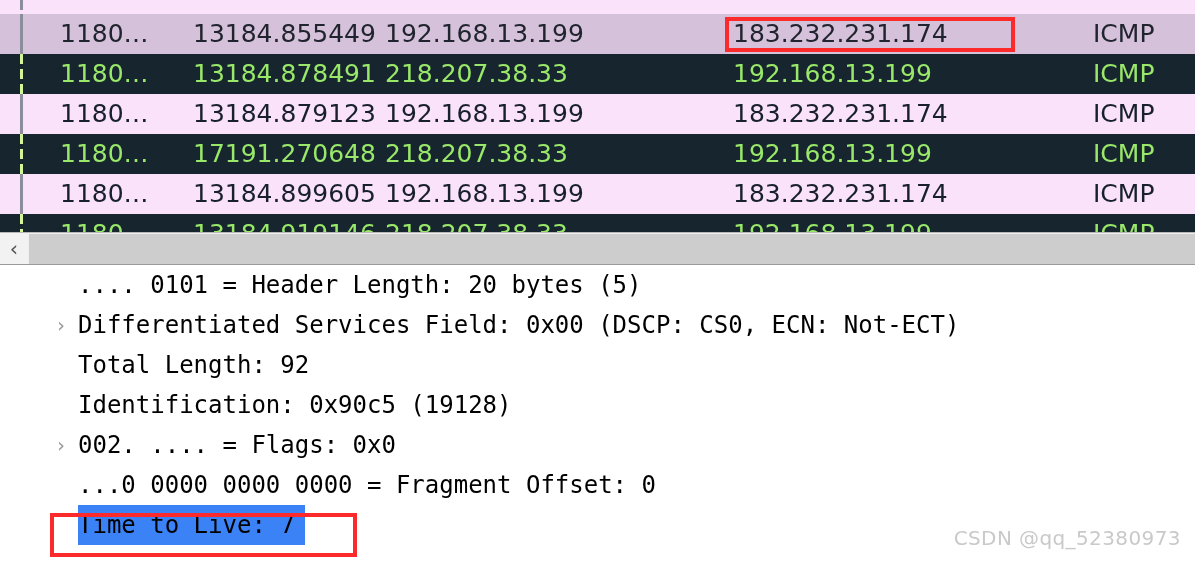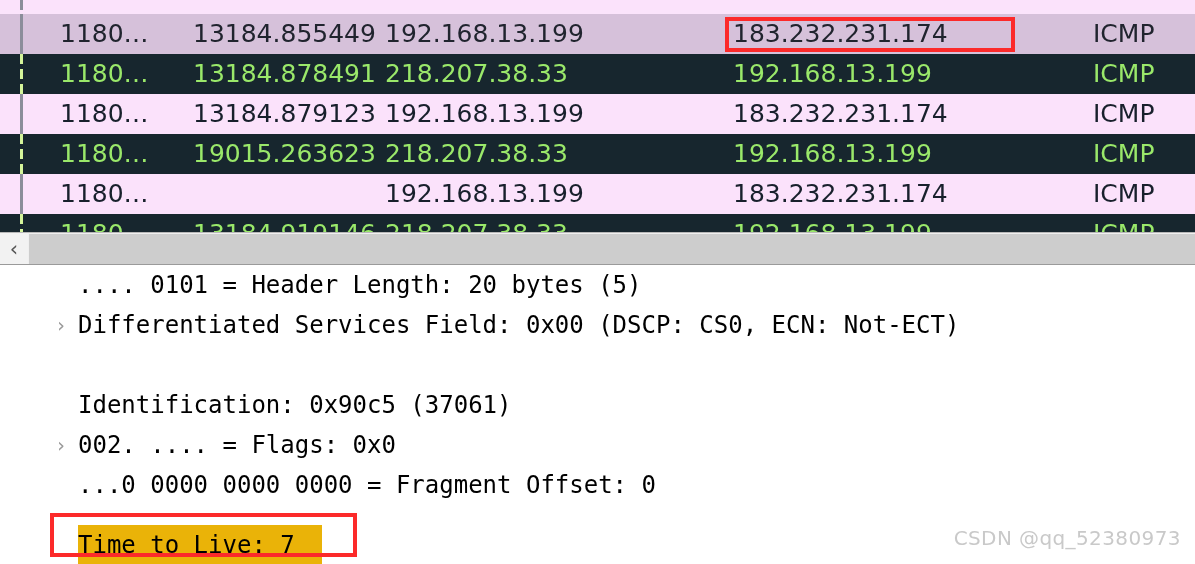--- a/index.html
+++ b/index.html
@@ -162,23 +162,22 @@
     font-size: 19px;
     text-align: center;
   }
   .detail-label {
     position: absolute;
     left: 78px;
     top: 0;
     height: 100%;
   }
   .detail-row.selected .detail-label {
-    background: #eab308;
-    padding-right: 27px;
-    margin-top: 20px;
+    background: #3b82f6;
+    padding-right: 10px;
   }
 
   #ttl-highlight-box {
     position: absolute;
     left: 50px;
     top: 513px;
     width: 307px;
     height: 44px;
     border: 4px solid #fc2a2a;
     box-sizing: border-box;
@@ -245,31 +244,32 @@
     <div class="col col-src">192.168.13.199</div>
     <div class="col col-dst">183.232.231.174</div>
     <div class="col col-proto">ICMP</div>
   </div>
 
   <div class="packet-row dark" style="position:absolute; left:0; top:134px; width:1195px;">
     <div class="gutter">
       <div class="gutter-line"></div>
     </div>
     <div class="col col-no">1180…</div>
-    <div class="col col-time">19015.263623</div>
+    <div class="col col-time">17191.270648</div>
     <div class="col col-src">218.207.38.33</div>
     <div class="col col-dst">192.168.13.199</div>
     <div class="col col-proto">ICMP</div>
   </div>
 
   <div class="packet-row light" style="position:absolute; left:0; top:174px; width:1195px;">
     <div class="gutter">
       <div class="gutter-line"></div>
     </div>
     <div class="col col-no">1180…</div>
+    <div class="col col-time">13184.899605</div>
     <div class="col col-src">192.168.13.199</div>
     <div class="col col-dst">183.232.231.174</div>
     <div class="col col-proto">ICMP</div>
   </div>
 
   <div class="packet-row dark" style="position:absolute; left:0; top:214px; width:1195px;">
     <div class="gutter">
       <div class="gutter-line"></div>
     </div>
     <div class="col col-no">1180…</div>
@@ -295,25 +295,26 @@
     <div class="detail-label">.... 0101 = Header Length: 20 bytes (5)</div>
   </div>
 
   <div class="detail-row">
     <div class="detail-twisty">›</div>
     <div class="detail-label">Differentiated Services Field: 0x00 (DSCP: CS0, ECN: Not-ECT)</div>
   </div>
 
   <div class="detail-row">
     <div class="detail-twisty"></div>
-  </div>
-
-  <div class="detail-row">
-    <div class="detail-twisty"></div>
-    <div class="detail-label">Identification: 0x90c5 (37061)</div>
+    <div class="detail-label">Total Length: 92</div>
+  </div>
+
+  <div class="detail-row">
+    <div class="detail-twisty"></div>
+    <div class="detail-label">Identification: 0x90c5 (19128)</div>
   </div>
 
   <div class="detail-row">
     <div class="detail-twisty">›</div>
     <div class="detail-label">002. .... = Flags: 0x0</div>
   </div>
 
   <div class="detail-row">
     <div class="detail-twisty"></div>
     <div class="detail-label">...0 0000 0000 0000 = Fragment Offset: 0</div>

